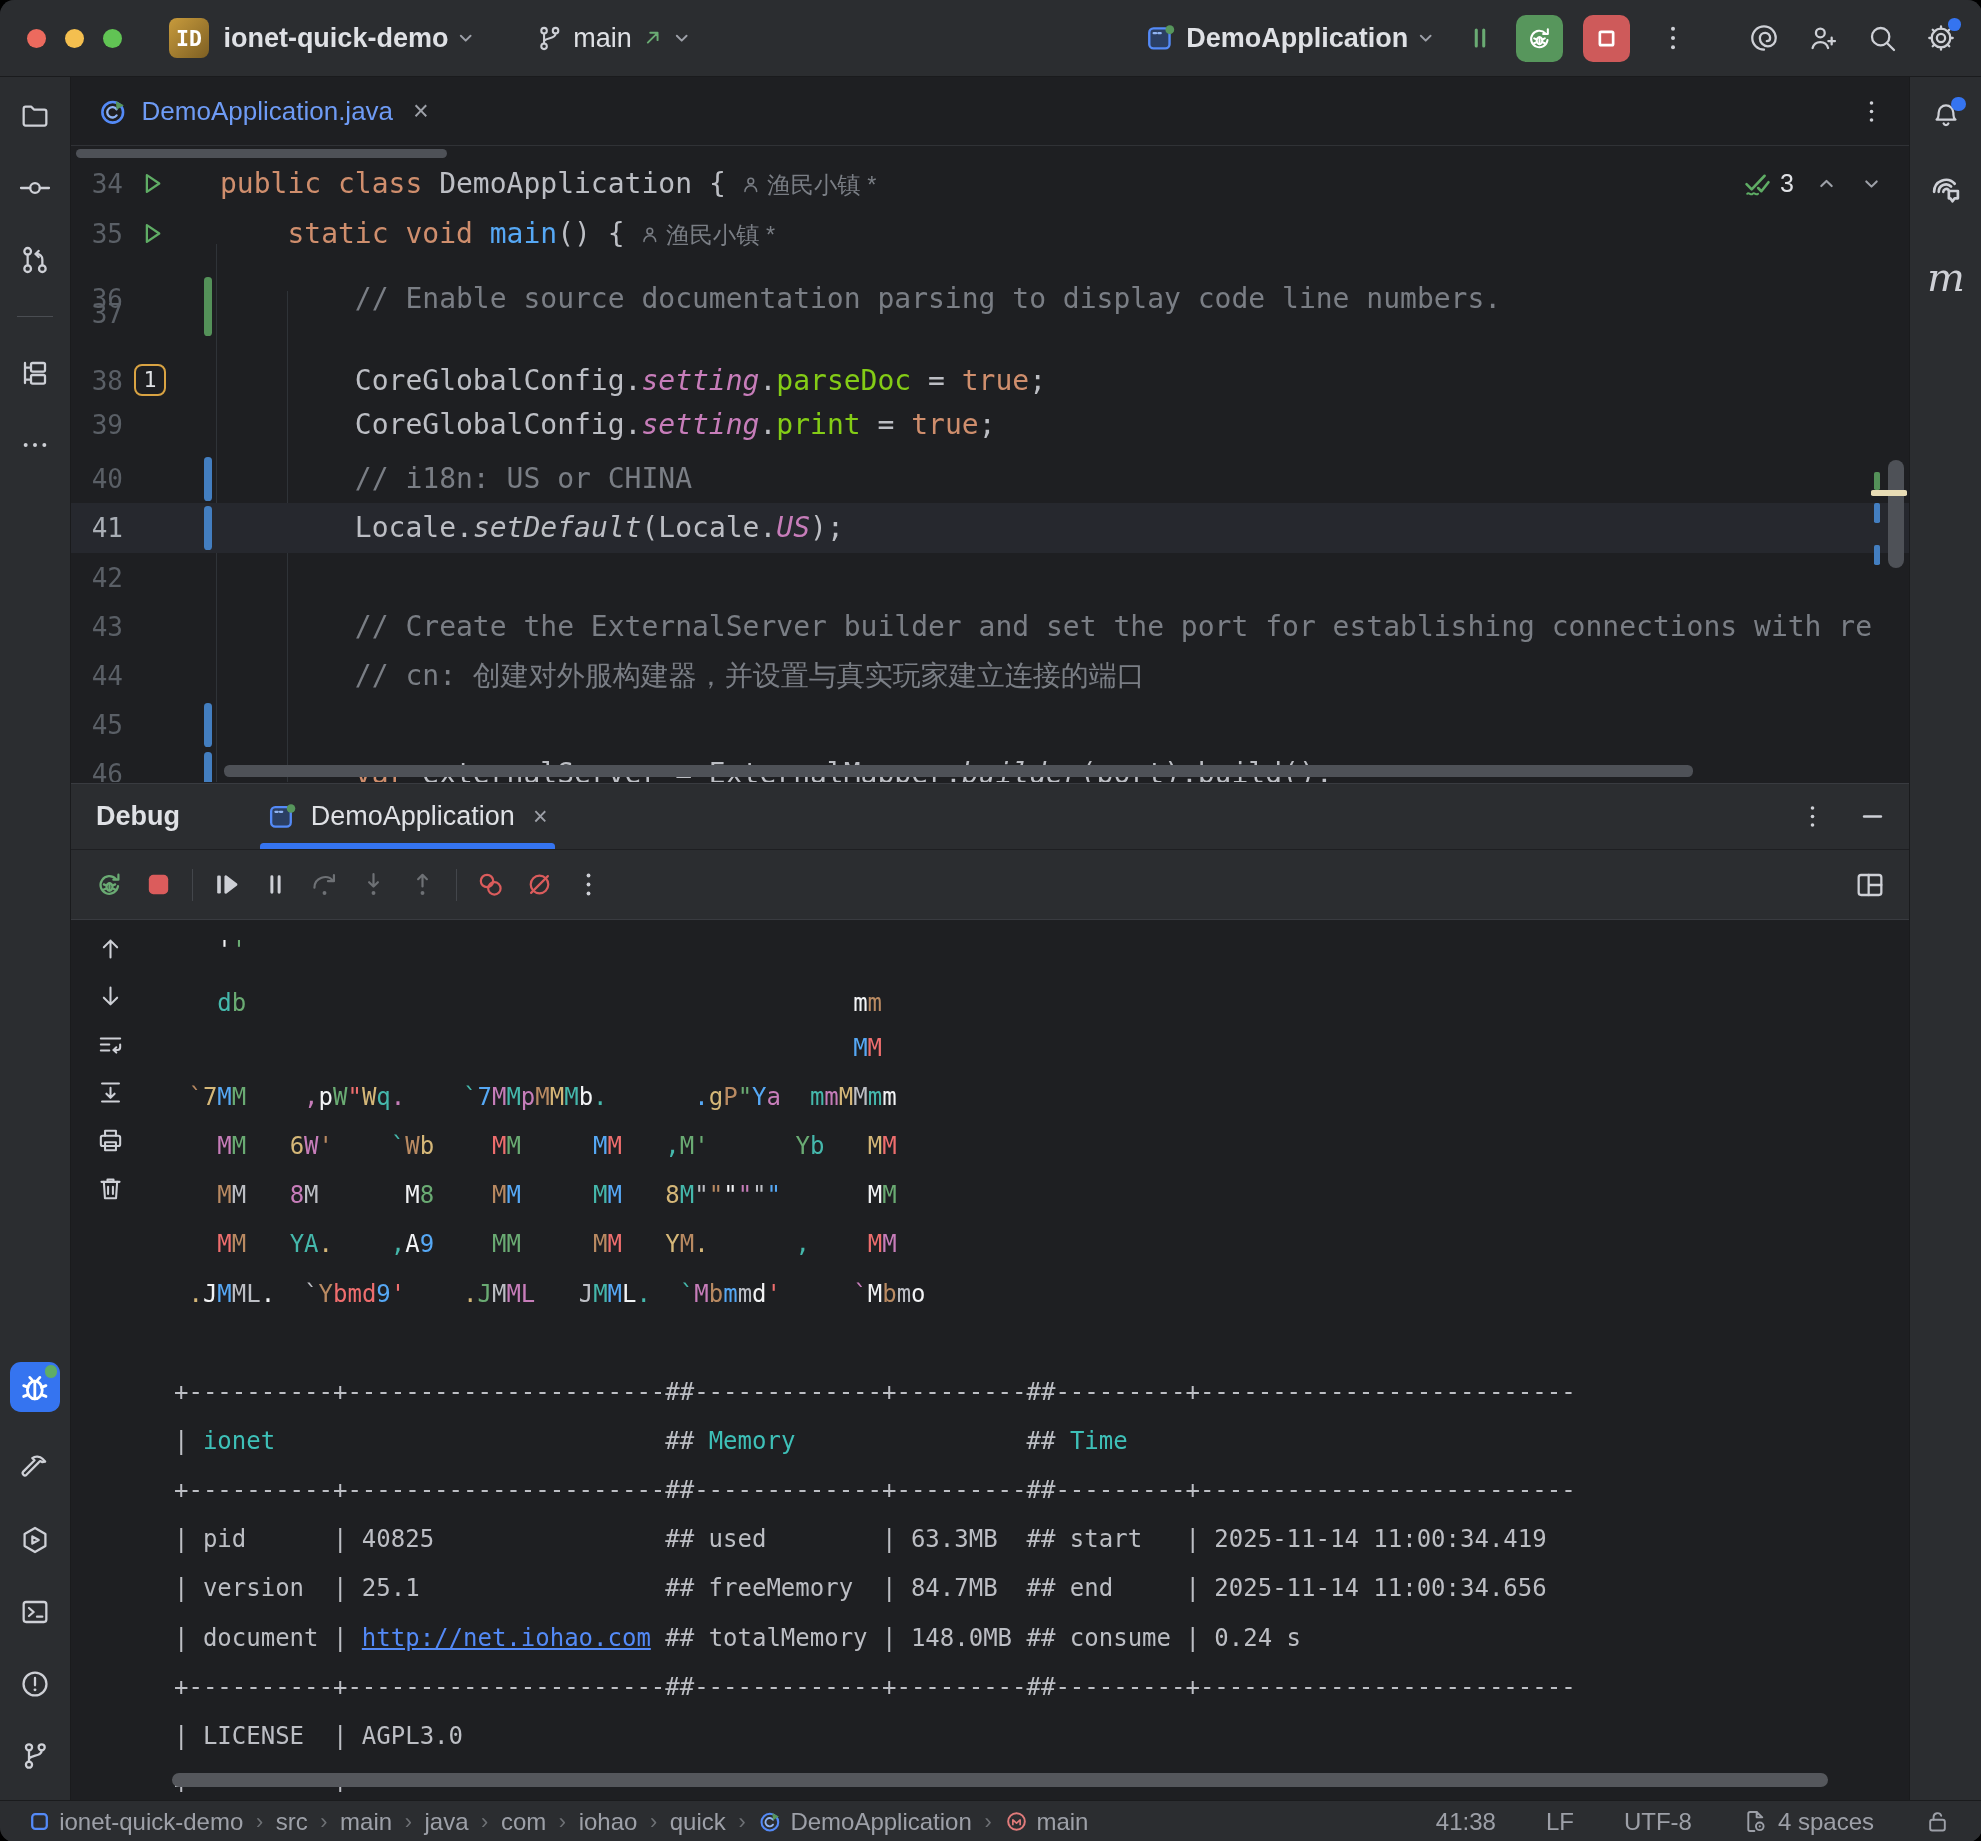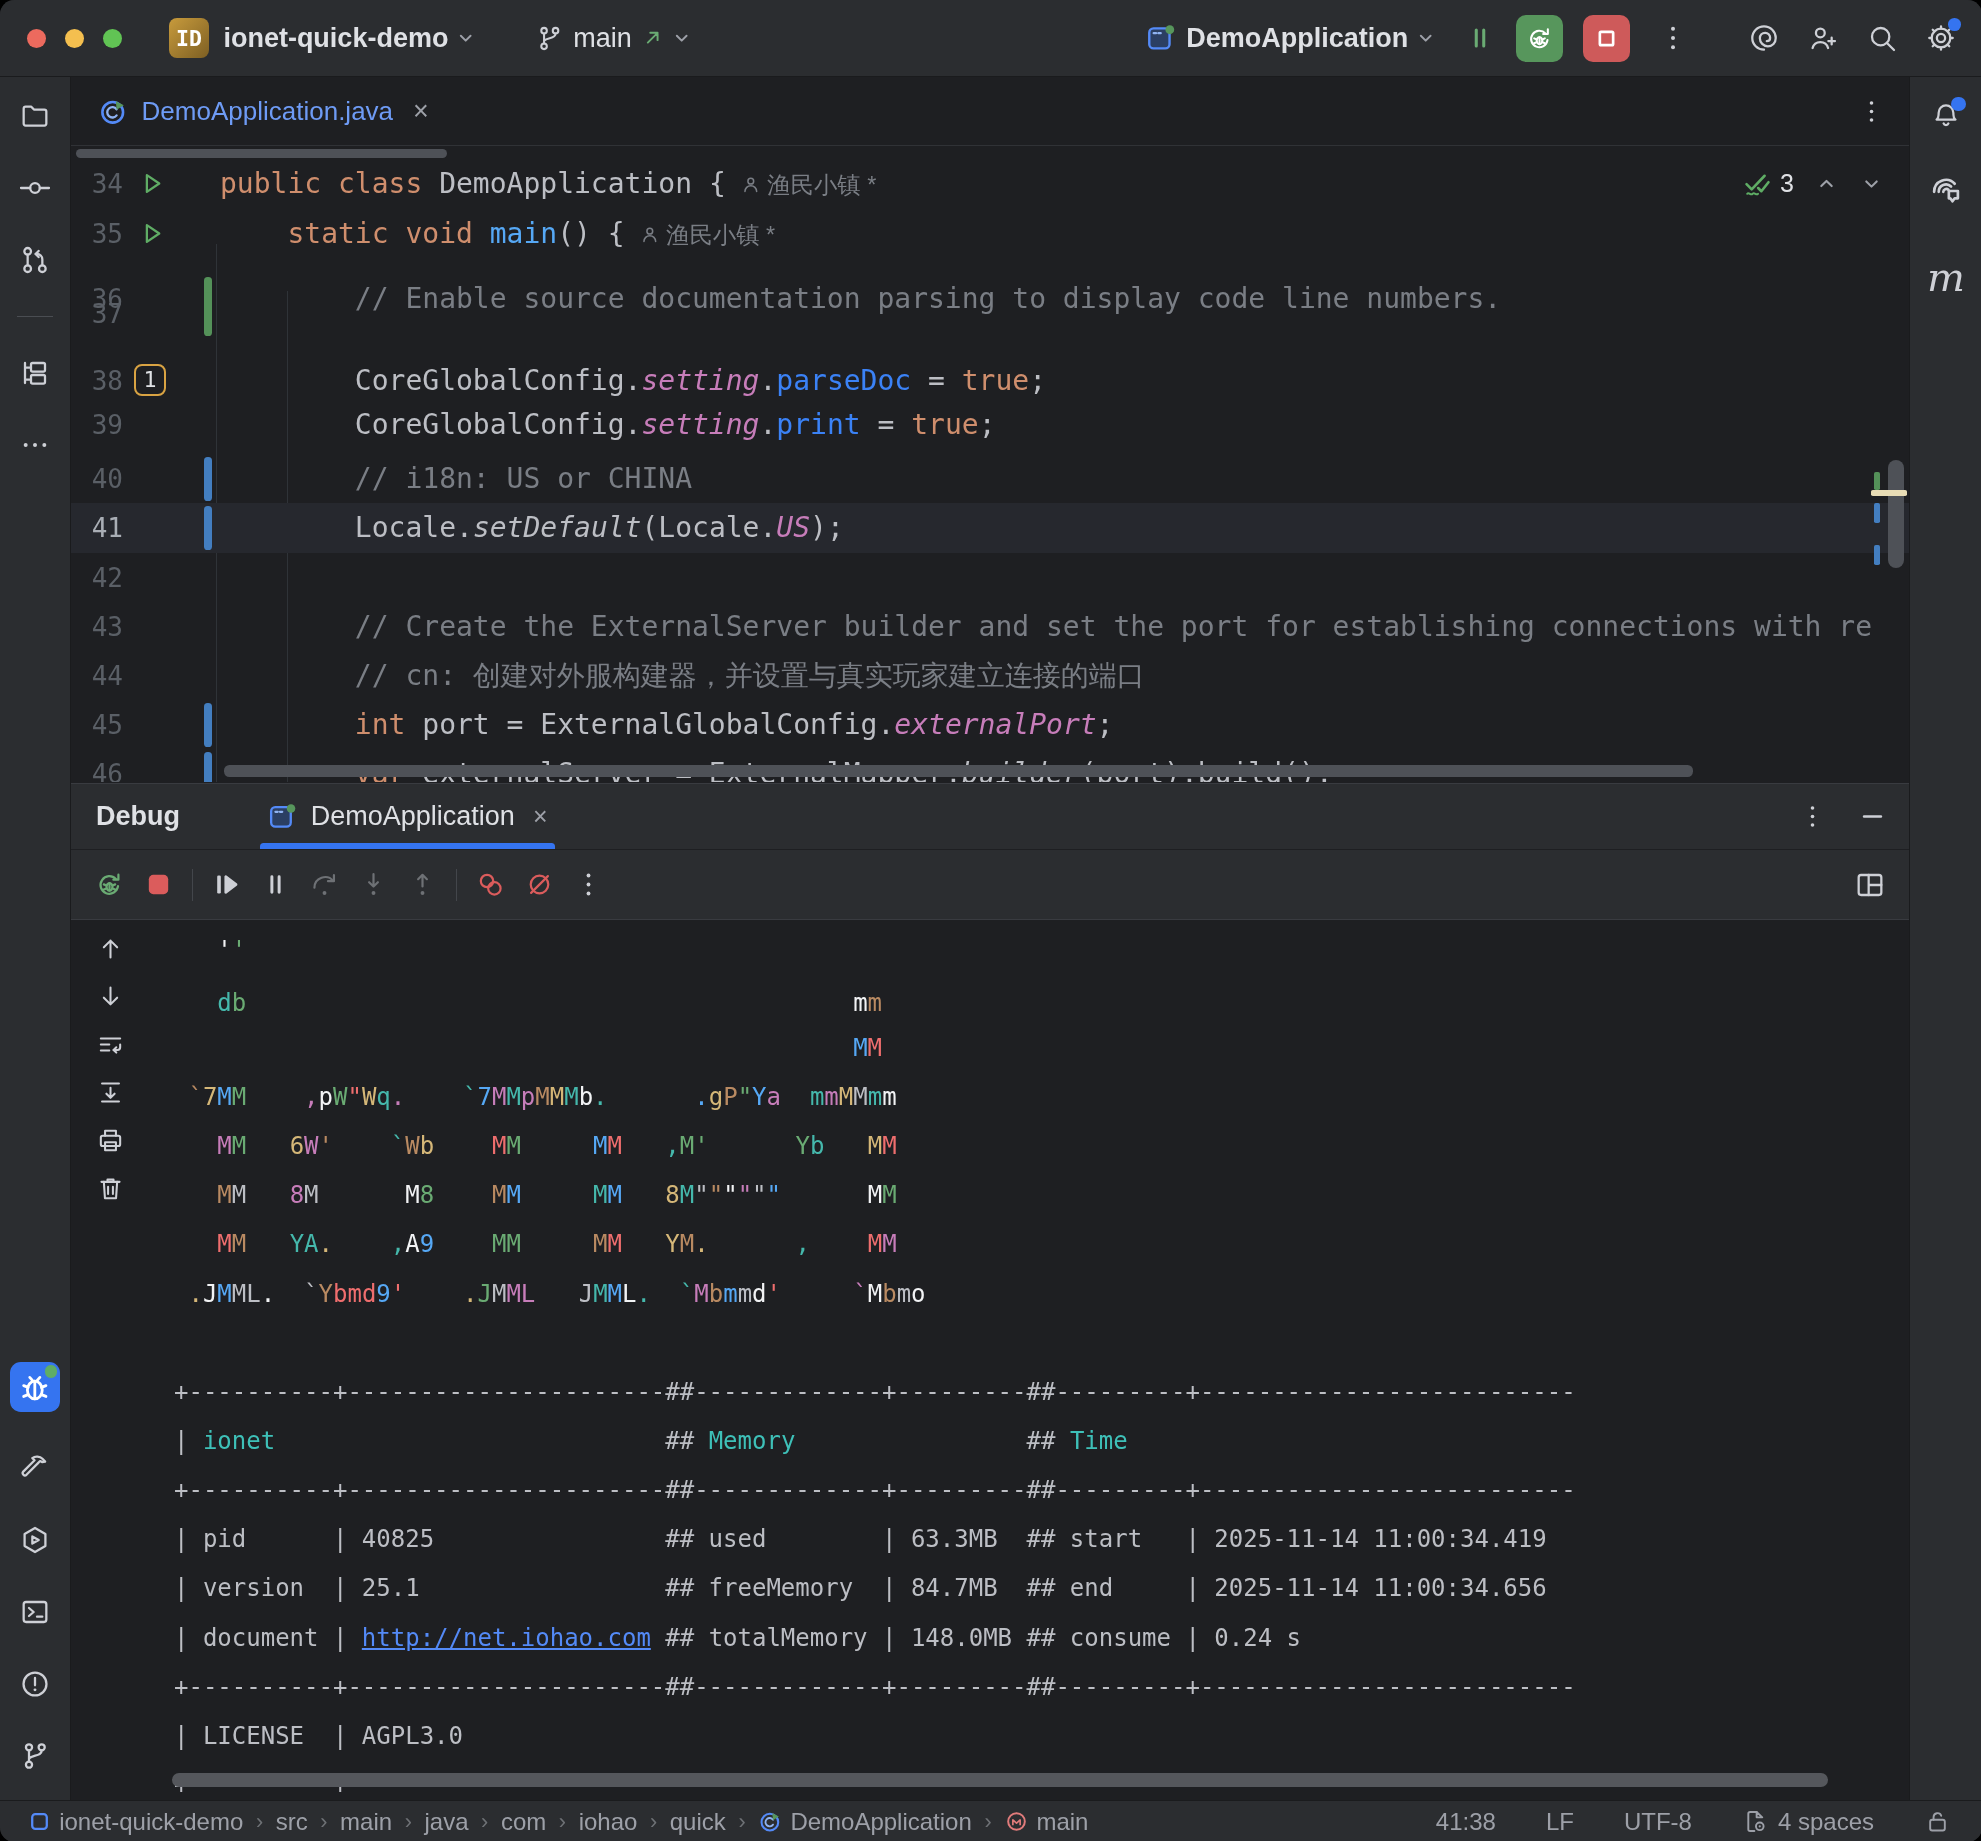--- a/index.html
+++ b/index.html
@@ -60,21 +60,21 @@
   .erow.cur{background:#26282e;}
   .erow .lnum{position:absolute;left:0;top:0;width:52px;text-align:right;color:#5a5f66;font-size:26px;}
   .erow.cur .lnum{color:#a9aeb5;}
   .runic{position:absolute;left:68px;top:10.8px;width:27px;height:27px;color:#5fad65;}
   .bm{position:absolute;left:63px;top:8px;width:32px;height:32px;border:2.7px solid #d9a343;border-radius:8px;box-sizing:border-box;
       color:#dfe1e5;font-size:21.6px;text-align:center;line-height:27px;font-family:"DejaVu Sans Mono",monospace;}
   .chg{position:absolute;left:133px;top:2.7px;bottom:2.7px;width:8px;border-radius:3.6px;}
   .chg.green{background:#549159}.chg.blue{background:#437ec0}
   .codetext{position:absolute;left:149px;white-space:pre;}
   .tk-pl{color:#bcbec4}.tk-kw{color:#cf8e6d}.tk-cmt{color:#7a7e85}
-  .tk-f{color:#3b82f6}.tk-fi{color:#c77dba;font-style:italic}
+  .tk-f{color:#84cc16}.tk-fi{color:#c77dba;font-style:italic}
   .tk-mi{color:#bcbec4;font-style:italic}.tk-mth{color:#56a8f5}
   .inlay{color:#7a7e85;font-size:23.4px;margin-left:14.4px;font-family:"Liberation Sans",sans-serif;}
   .inlay .pic{display:inline-block;width:21.6px;height:21.6px;vertical-align:-2.7px;margin-right:5.4px;color:#7a7e85;}
   .inspect-widget{position:absolute;top:20px;right:25px;display:flex;align-items:center;height:36px;}
   .inspect-widget .chk{width:31px;height:31px;}
   .inspect-count{font-size:25px;color:#dfe1e5;margin-left:7.2px;}
   .inspect-widget .nav{width:25px;height:25px;color:#9da0a8;margin-left:20px;}
   .editor-hscroll{position:absolute;left:153px;top:620px;width:1469px;height:11.7px;border-radius:5.4px;background:#4e5157;}
   .editor-vthumb{position:absolute;right:5.4px;top:315px;width:16px;height:108px;border-radius:8px;background:#4e5157;}
   .stripe-mark{position:absolute;border-radius:1.8px;}
@@ -429,21 +429,20 @@
             <span class="lnum">43</span>
             <span class="codetext"><span class="tk-pl">        </span><span class="tk-cmt">// Create the ExternalServer builder and set the port for establishing connections with re</span></span>
           </div>
           <div class="erow" style="top: 506px;">
             <span class="lnum">44</span>
             <span class="codetext"><span class="tk-pl">        </span><span class="tk-cmt">// cn: 创建对外服构建器，并设置与真实玩家建立连接的端口</span></span>
           </div>
           <div class="erow" style="top: 555px;">
             <span class="lnum">45</span>
             <span class="chg blue"></span>
-            <span class="codetext"><span class="tk-pl">        </span><span class="tk-kw">int</span><span class="tk-pl"> port = ExternalGlobalConfig.</span><span class="tk-fi">externalPort</span><span class="tk-pl">;</span></span>
           </div>
           <div class="erow" style="top: 604px;">
             <span class="lnum">46</span>
             <span class="chg blue"></span>
             <span class="codetext"><span class="tk-pl">        </span><span class="tk-kw">var</span><span class="tk-pl"> externalServer = ExternalMapper.</span><span class="tk-mi">builder</span><span class="tk-pl">(port).build();</span></span>
           </div>
         </div>
       <div class="inspect-widget">
         <span class="ic chk">
             <svg viewBox="0 0 24 24" fill="none" stroke="#5fad65" stroke-width="2" stroke-linecap="round" stroke-linejoin="round">

